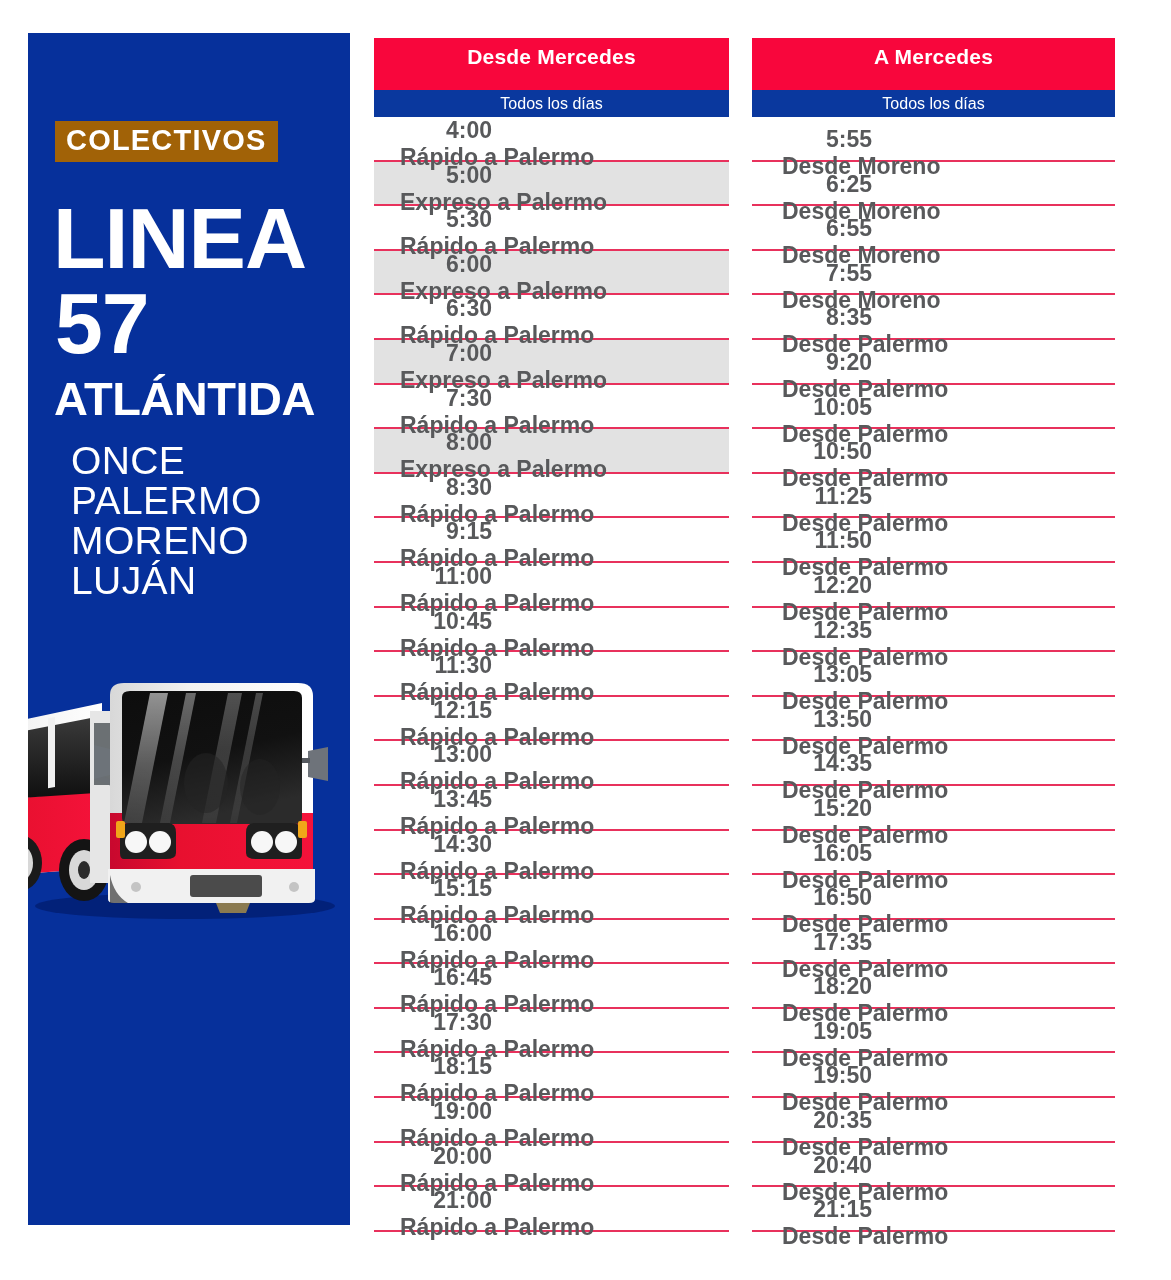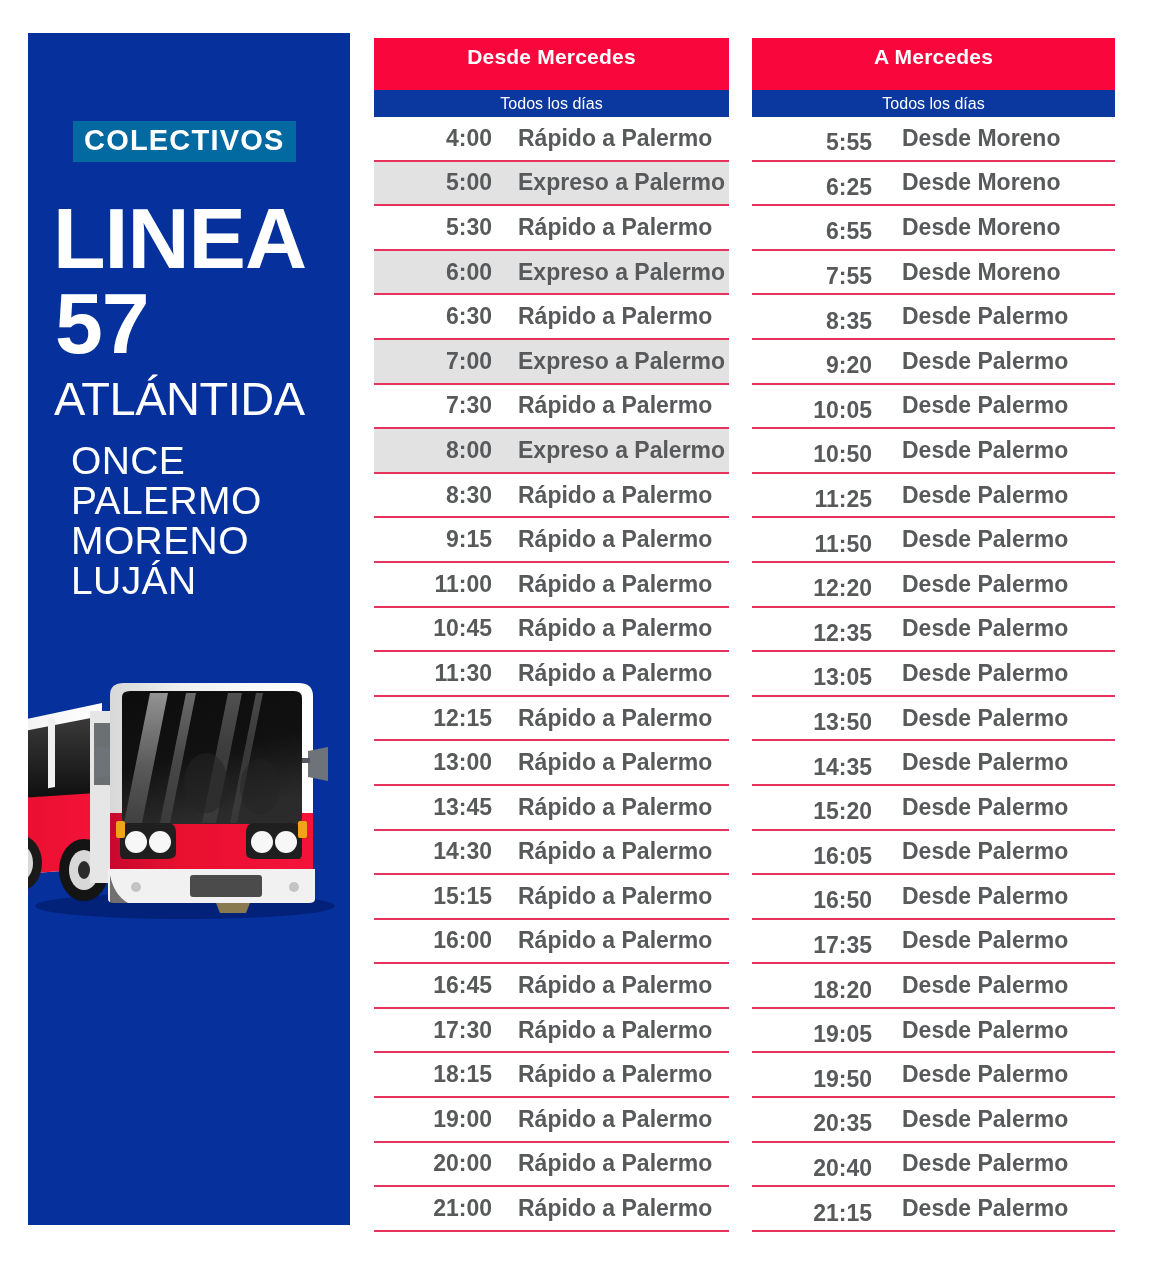--- a/index.html
+++ b/index.html
@@ -20,23 +20,23 @@
     position: absolute;
     left: 28px;
     top: 33px;
     width: 322px;
     height: 1192px;
     background: #06309B;
     overflow: hidden;
   }
   #brand-badge {
     position: absolute;
-    left: 45px;
+    left: 27px;
     top: 88px;
-    background: #0369a1;
+    background: #a16207;
     color: #ffffff;
     font-size: 29px;
     font-weight: bold;
     letter-spacing: 1.2px;
     padding: 5px 11px 7px 11px;
     line-height: 1;
     white-space: nowrap;
   }
   #line-word {
     position: absolute;
@@ -59,21 +59,21 @@
     letter-spacing: -1px;
     line-height: 0.88;
     white-space: nowrap;
   }
   #line-sub {
     position: absolute;
     left: 26px;
     top: 342px;
     color: #ffffff;
     font-size: 47px;
-    font-weight: normal;
+    font-weight: bold;
     letter-spacing: -0.5px;
     line-height: 1;
     white-space: nowrap;
   }
   #destinations {
     position: absolute;
     left: 43px;
     top: 408px;
     color: #ffffff;
     font-size: 39px;
@@ -116,25 +116,26 @@
     font-size: 16px;
     font-weight: normal;
     text-align: center;
     height: 27px;
     line-height: 27px;
   }
   .tbl-body { width: 100%; }
 
   .sched-row {
     display: flex;
-    align-items: center;
+    align-items: flex-start;
     height: 44.6px;
     border-bottom: 2px solid #E8315C;
     box-sizing: border-box;
     background: #ffffff;
+    flex-direction: column;
   }
   .sched-row.shaded { background: #E2E2E2; }
 
   .cell-time {
     color: #58595B;
     font-size: 23px;
     font-weight: bold;
     text-align: right;
     white-space: nowrap;
   }

